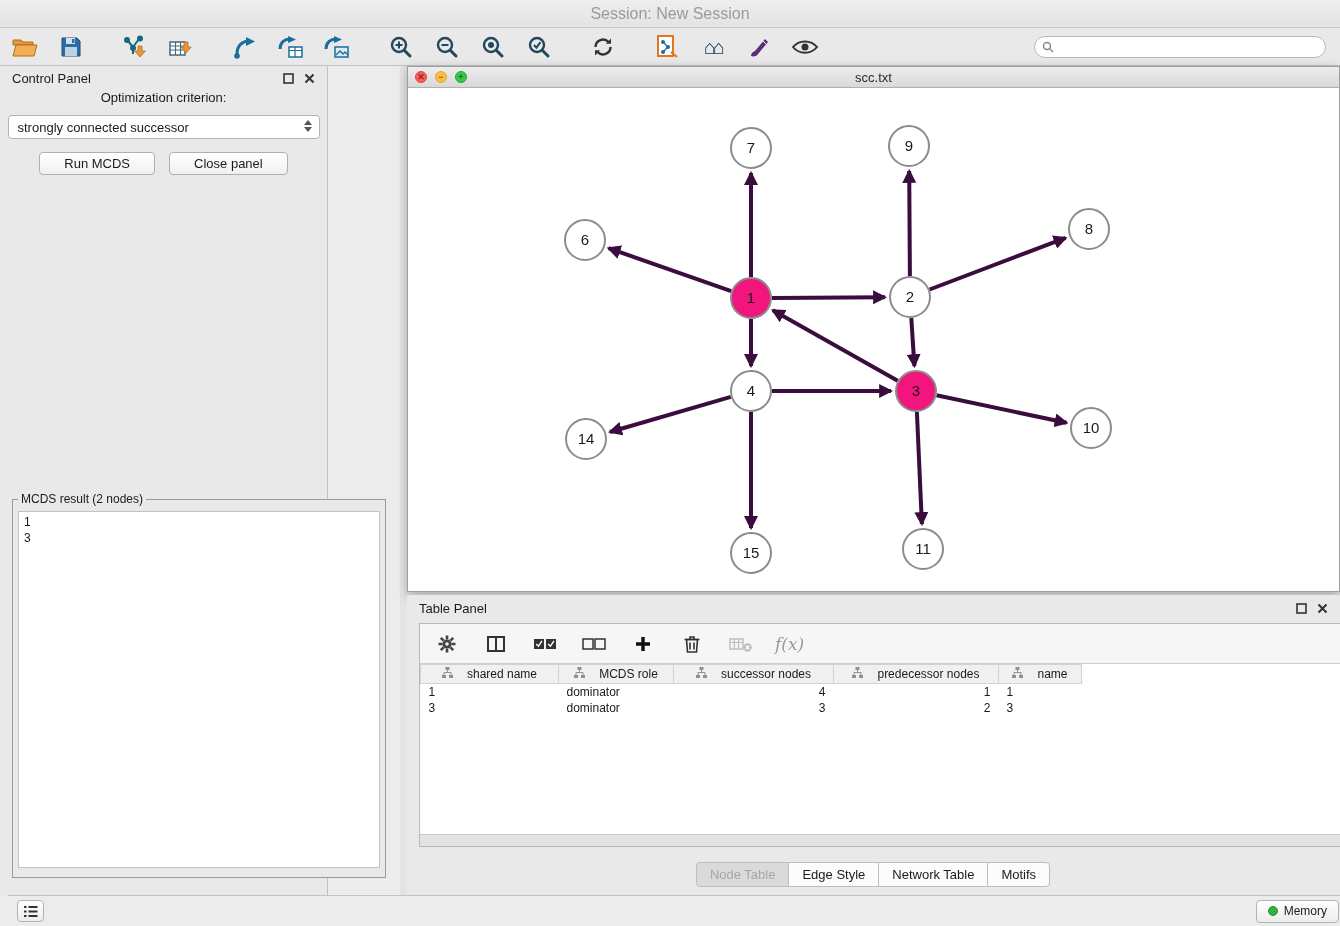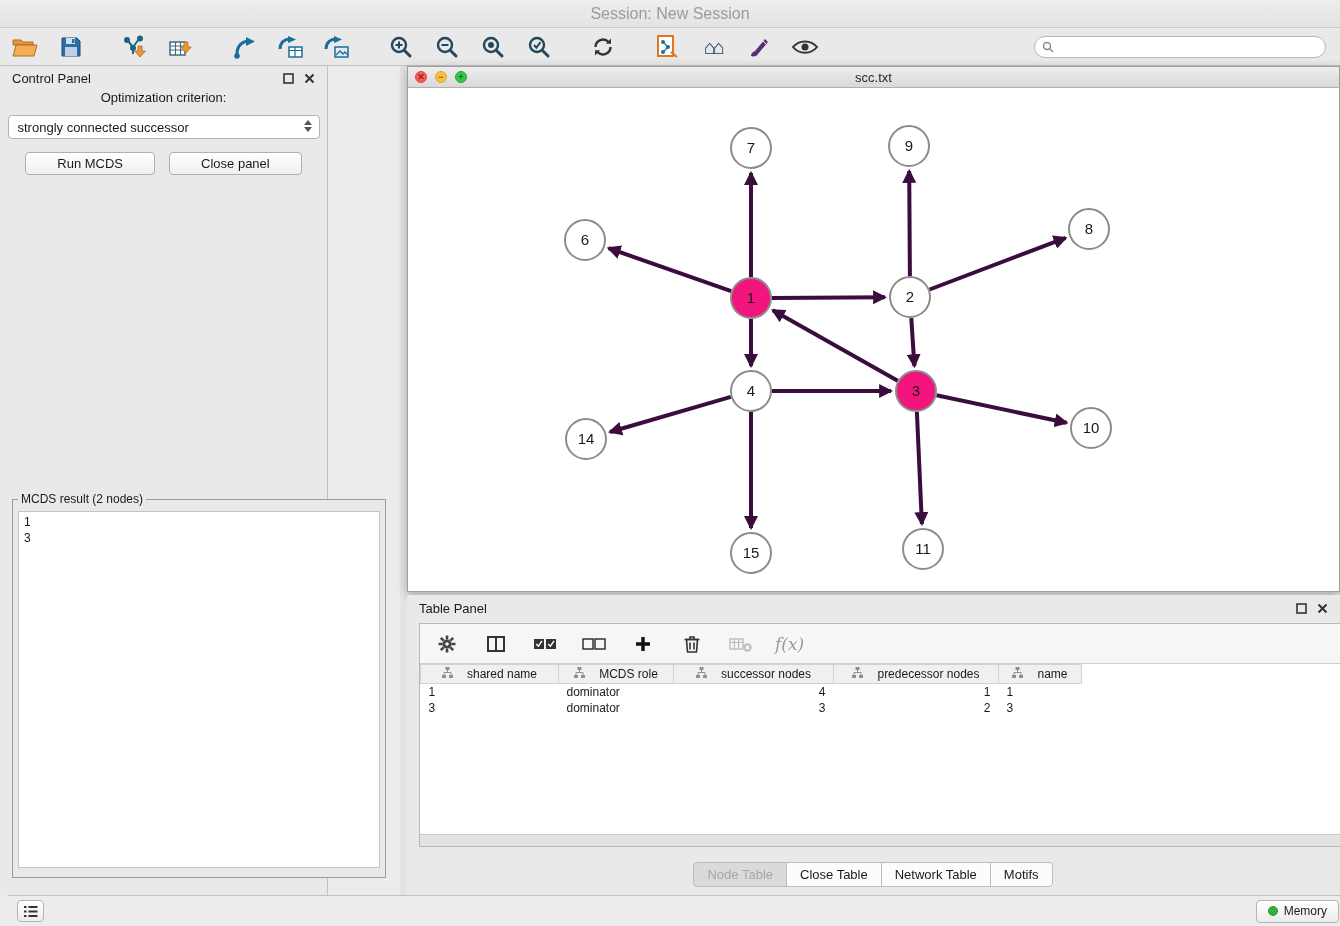--- a/index.html
+++ b/index.html
@@ -25,21 +25,21 @@
   .tabseg:first-child{border-radius:4px 0 0 4px}
   .tabseg:last-child{border-radius:0 4px 4px 0}
   .tabseg.active{background:#dadada;color:#a7a7a7}
   .opt-label{text-align:center;font-size:13px}
   .dropdown{margin:10px auto 0;width:312px;height:24px;background:#fff;border:1px solid #b3b3b3;border-radius:4px;display:flex;align-items:center;padding:0 20px 0 9px;font-size:13px;position:relative}
   .dd-arrows{position:absolute;right:7px;top:4px;display:flex;flex-direction:column;gap:2px}
   .dd-arrows i{display:block;width:0;height:0;border-left:4px solid transparent;border-right:4px solid transparent}
   .dd-arrows .up{border-bottom:5px solid #555}
   .dd-arrows .dn{border-top:5px solid #555}
   .cp-buttons{display:flex;justify-content:center;gap:14px;margin-top:13px}
-  .btn{font-size:13px;padding:3px 31px;background:linear-gradient(#ffffff,#f0f0f0);border:1px solid #b0b0b0;border-radius:4px;color:#1a1a1a;font-family:"Liberation Sans",sans-serif}
+  .btn{font-size:13px;padding:3px 24px;background:linear-gradient(#ffffff,#f0f0f0);border:1px solid #b0b0b0;border-radius:4px;color:#1a1a1a;font-family:"Liberation Sans",sans-serif}
   fieldset.result{position:absolute;left:12px;top:426px;width:374px;height:386px;border:1px solid #9a9a9a;padding:5px;background:#e9e9e9}
   fieldset.result legend{font-size:12px;padding:0 3px}
   .result-inner{width:100%;height:calc(100% - 4px);background:#fff;border:1px solid #c3c3c3;font-size:12px;line-height:16px;padding:2px 5px;overflow:hidden}
 
   
   .v-splitter{position:absolute;left:400px;top:66px;width:7px;height:829px;background:#e4e4e4}
   .h-splitter{position:absolute;left:407px;top:592px;width:933px;height:3px;background:#e4e4e4}
 
   
   .network-window{position:absolute;left:407px;top:66px;width:933px;height:526px;background:#fff;border:1px solid #9f9f9f;box-shadow:0 3px 10px rgba(0,0,0,0.28)}
@@ -492,21 +492,21 @@
               <td class="al-right">2</td>
               <td class="al-left">3</td>
             </tr>
           </tbody>
       </table>
     </div>
     <div class="tp-hscroll"></div>
   </div>
   <div class="tp-tabs">
       <button class="tabseg active">Node Table</button>
-      <button class="tabseg">Close Table</button>
+      <button class="tabseg">Edge Style</button>
       <button class="tabseg">Network Table</button>
       <button class="tabseg">Motifs</button>
     </div>
 </div>
 
 <div class="statusbar">
   <span class="sb-left-btn">
     <svg width="15" height="13" viewBox="0 0 15 13">
         <g stroke="#333" stroke-width="1.8">
           <path d="M1 2h2.5M1 6.5h2.5M1 11h2.5M5.5 2h9M5.5 6.5h9M5.5 11h9"></path>

